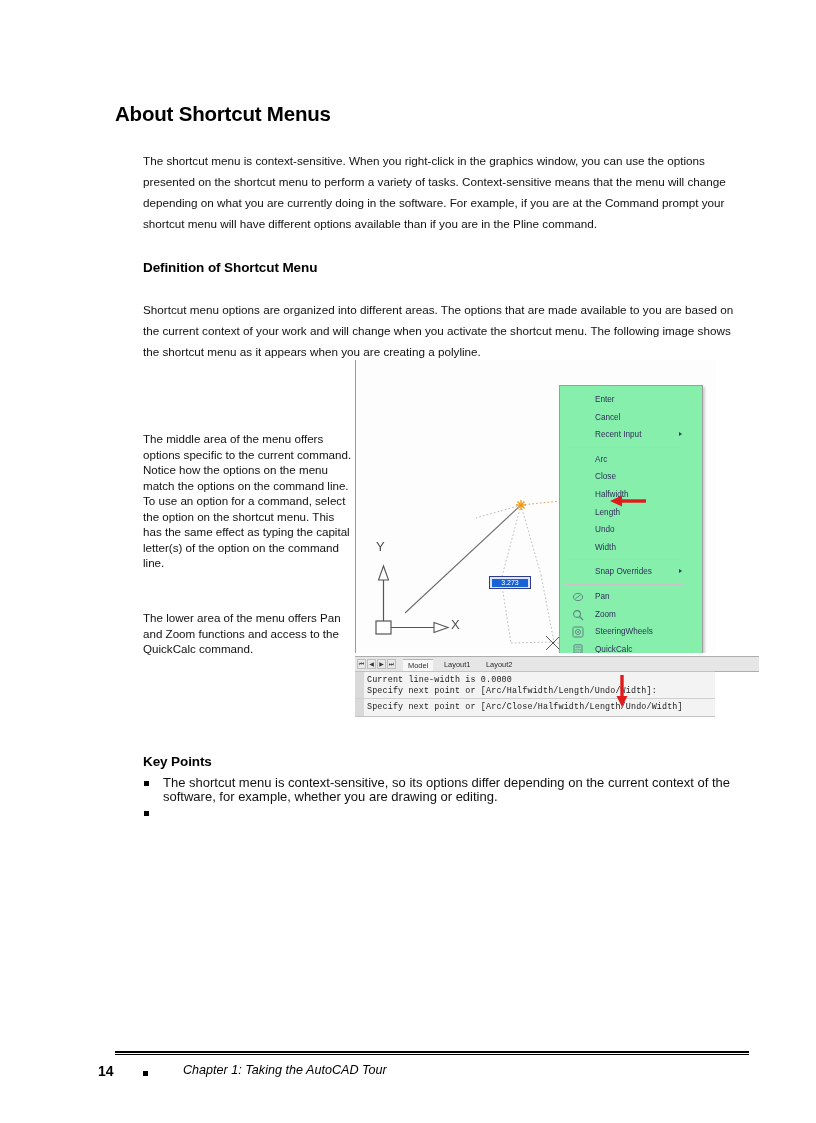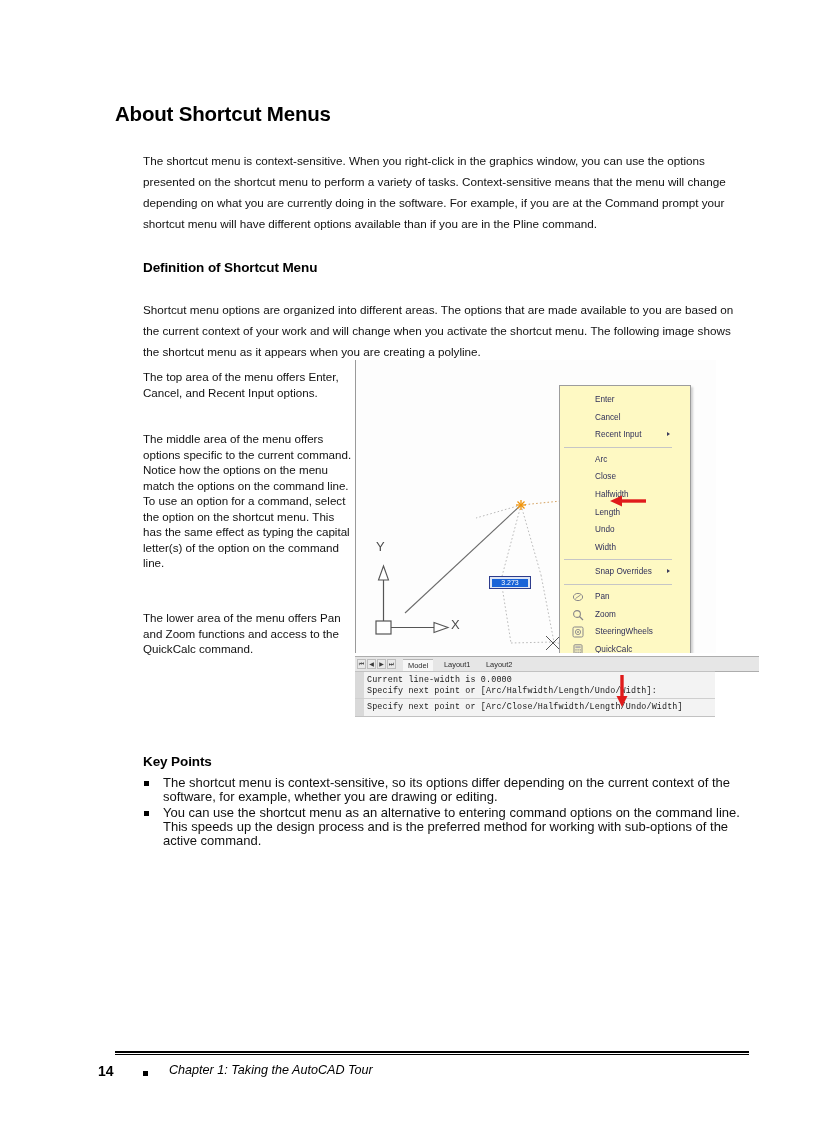--- a/index.html
+++ b/index.html
@@ -110,21 +110,21 @@
   .footer-bullet {
     position: absolute;
     left: 106px;
     top: 1071px;
     width: 5px;
     height: 5px;
     background: #000;
   }
   .footer-chapter {
     position: absolute;
-    left: 132px;
+    left: 146px;
     top: 1063px;
     font-size: 12.6px;
     font-style: italic;
     font-family: "Liberation Sans", sans-serif;
     color: #000;
   }
 
   
   #figure {
     position: absolute;
@@ -267,22 +267,22 @@
     position: absolute;
     left: 0; top: 0; width: 9px; height: 44px;
     background: #d9d9d9;
   }
 
   
   #shortcut-menu {
     position: absolute;
     left: 203px;
     top: 25px;
-    width: 132px;
-    background: #fef9c3;
+    width: 144px;
+    background: #86efac;
     border: 1px solid #9d9d9d;
     box-shadow: 1.5px 1.5px 2px rgba(0,0,0,0.18);
     padding: 5px 14px 5px 0;
     box-sizing: border-box;
   }
   .menu-item {
     position: relative;
     height: 17.6px;
     line-height: 17.6px;
     font-size: 8.2px;
@@ -336,21 +336,20 @@
 
 <div id="page">
 
   <div class="page-title">About Shortcut Menus</div>
 
   <div class="body-text" id="intro-para">The shortcut menu is context-sensitive. When you right-click in the graphics window, you can use the options presented on the shortcut menu to perform a variety of tasks. Context-sensitive means that the menu will change depending on what you are currently doing in the software. For example, if you are at the Command prompt your shortcut menu will have different options available than if you are in the Pline command.</div>
 
   <div class="sub-head" id="def-head">Definition of Shortcut Menu</div>
   <div class="body-text" id="def-para">Shortcut menu options are organized into different areas. The options that are made available to you are based on the current context of your work and will change when you activate the shortcut menu. The following image shows the shortcut menu as it appears when you are creating a polyline.</div>
 
-  <div class="col-text" id="col-p1">The top area of the menu offers Enter, Cancel, and Recent Input options.</div>
   <div class="col-text" id="col-p2">The middle area of the menu offers options specific to the current command. Notice how the options on the menu match the options on the command line. To use an option for a command, select the option on the shortcut menu. This has the same effect as typing the capital letter(s) of the option on the command line.</div>
   <div class="col-text" id="col-p3">The lower area of the menu offers Pan and Zoom functions and access to the QuickCalc command.</div>
 
   <div id="figure">
 
     <div id="canvas-area">
       <div id="canvas-dots"></div>
 
       <svg width="360" height="293" style="position:absolute;left:0;top:0;">
 
@@ -517,21 +516,20 @@
   </div>
 
   <div class="sub-head" id="key-head">Key Points</div>
   <div class="kp-list">
     <div class="kp-item">
       <span class="kp-bullet"></span>
       <span>The shortcut menu is context-sensitive, so its options differ depending on the current context of the software, for example, whether you are drawing or editing.</span>
     </div>
     <div class="kp-item">
       <span class="kp-bullet"></span>
-      <span>You can use the shortcut menu as an alternative to entering command options on the command line. This speeds up the design process and is the preferred method for working with sub-options of the active command.</span>
     </div>
   </div>
 
   <div class="footer-rule"></div>
   <div class="footer-page">14</div>
   <div class="footer-bullet"></div>
   <div class="footer-chapter">Chapter 1: Taking the AutoCAD Tour</div>
 
 </div>
 

